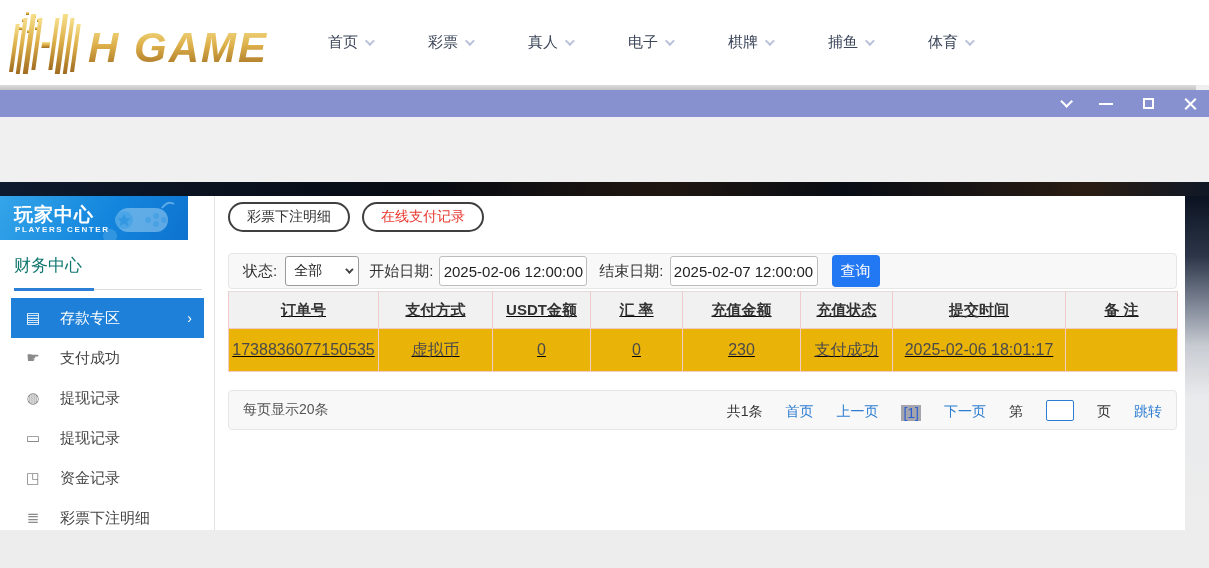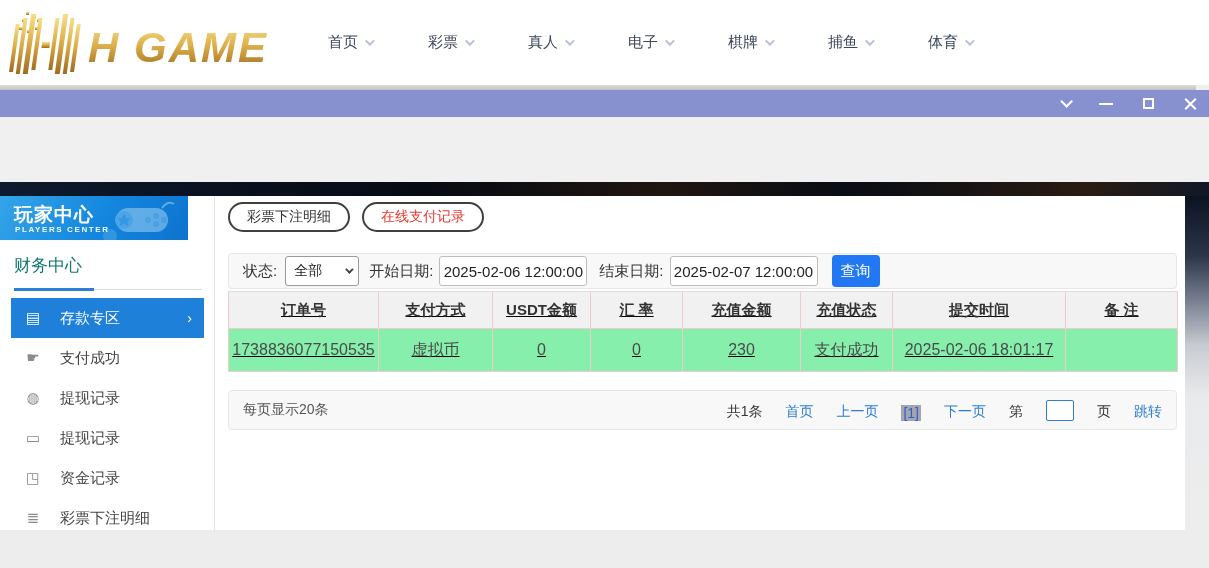--- a/index.html
+++ b/index.html
@@ -67,21 +67,21 @@
   .filter-panel { margin:21px 0 0 13px; width:949px; height:36px; background:#f8f8f8; border:1px solid #e6e6e6; border-radius:4px; display:flex; align-items:center; padding-left:14px; }
   .f-label { font-size:15px; color:#333; }
   .status-select { margin-left:8px; width:74px; height:30px; background:#fff; border:1px solid #9b9b9b; border-radius:3px; display:flex; align-items:center; padding:0 8px; font-size:14px; color:#222; cursor:pointer; position:relative; }
   .status-select .sel-chev { position:absolute; right:7px; width:6px; height:6px; border-right:2px solid #444; border-bottom:2px solid #444; transform:rotate(45deg) translateY(-2px); }
   .date-input { margin-left:6px; width:148px; height:30px; border:1px solid #bdbdbd; border-radius:3px; font-size:15px; color:#222; text-align:center; font-family:"Liberation Sans","DejaVu Sans",sans-serif; background:#fff; }
   .ml14 { margin-left:10px; } .ml12 { margin-left:12px; }
   .search-btn { margin-left:14px; width:48px; height:32px; background:#2277f2; color:#fff; border:none; border-radius:4px; font-size:15px; cursor:pointer; font-family:"Liberation Sans","DejaVu Sans",sans-serif; }
 
   .data-table { margin:2px 0 0 13px; width:949px; border-collapse:collapse; table-layout:fixed;text-decoration:underline; }
   .data-table th { height:37px; background:#f1f1f1; font-size:15px; font-weight:bold; color:#333; border:1px solid #f0cbcb; border-top:1px solid #e3dada; }
-  .data-table td { height:43px; background:#86efac; font-size:16px; color:#4a4a4a; text-align:center; border:1px solid #f5caca; }
+  .data-table td { height:43px; background:#eab308; font-size:16px; color:#4a4a4a; text-align:center; border:1px solid #f5caca; }
 
   .pager-panel { margin:18px 0 0 13px; width:949px; height:40px; background:#f8f8f8; border:1px solid #e6e6e6; border-radius:4px; display:flex; align-items:center; justify-content:space-between; padding:0 14px; }
   .per-page { font-size:14px; color:#555; }
   .pager { display:flex; align-items:flex-end; gap:23px; font-size:14px; }
   .pg-text { color:#333; }
   .pg-link { color:#2d7dd2; cursor:pointer; text-decoration:none; }
   .pg-current { background:#a5a5ad; color:#2b5fd0; padding:0 2px; cursor:default; }
   .jump-input { width:28px; height:21px; border:1px solid #2d7dd2; border-radius:2px; background:#fff; }
   .footer-gap { position:absolute; left:0; top:531px; width:1209px; height:37px; background:#ededed; }
 </style>

